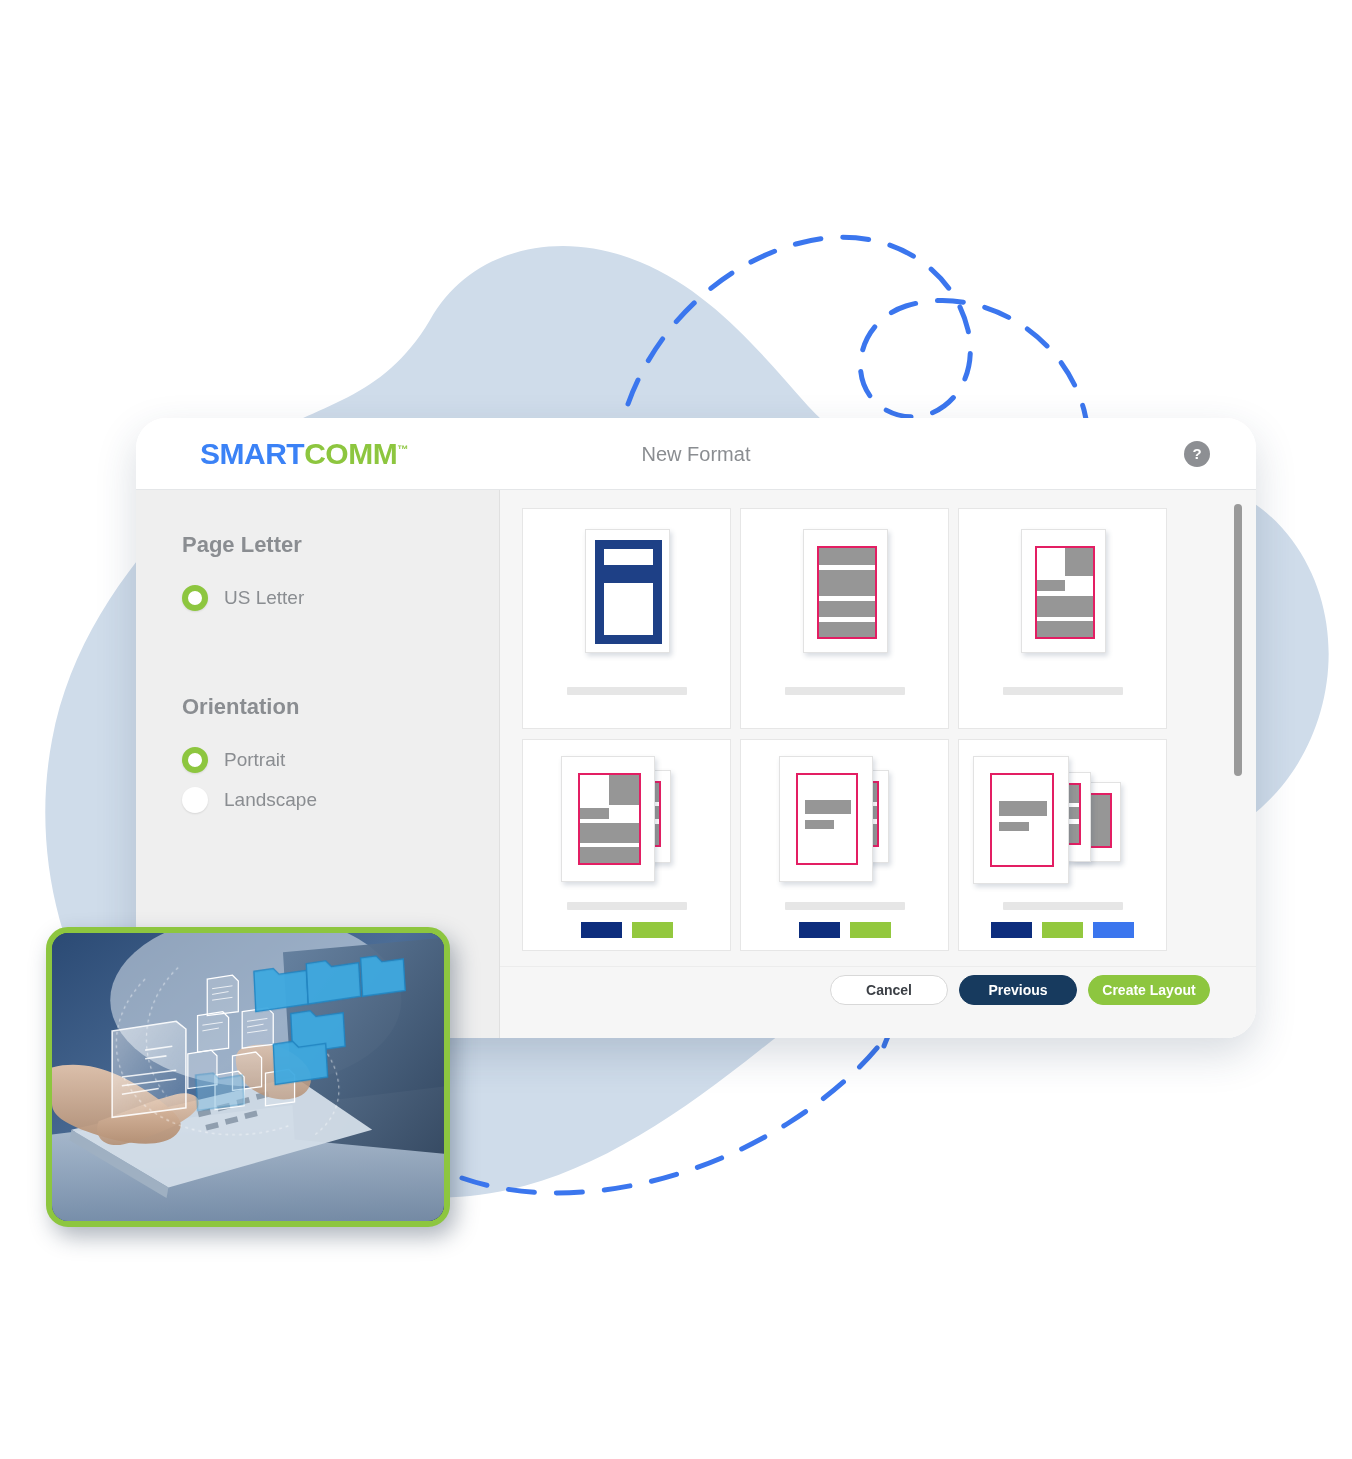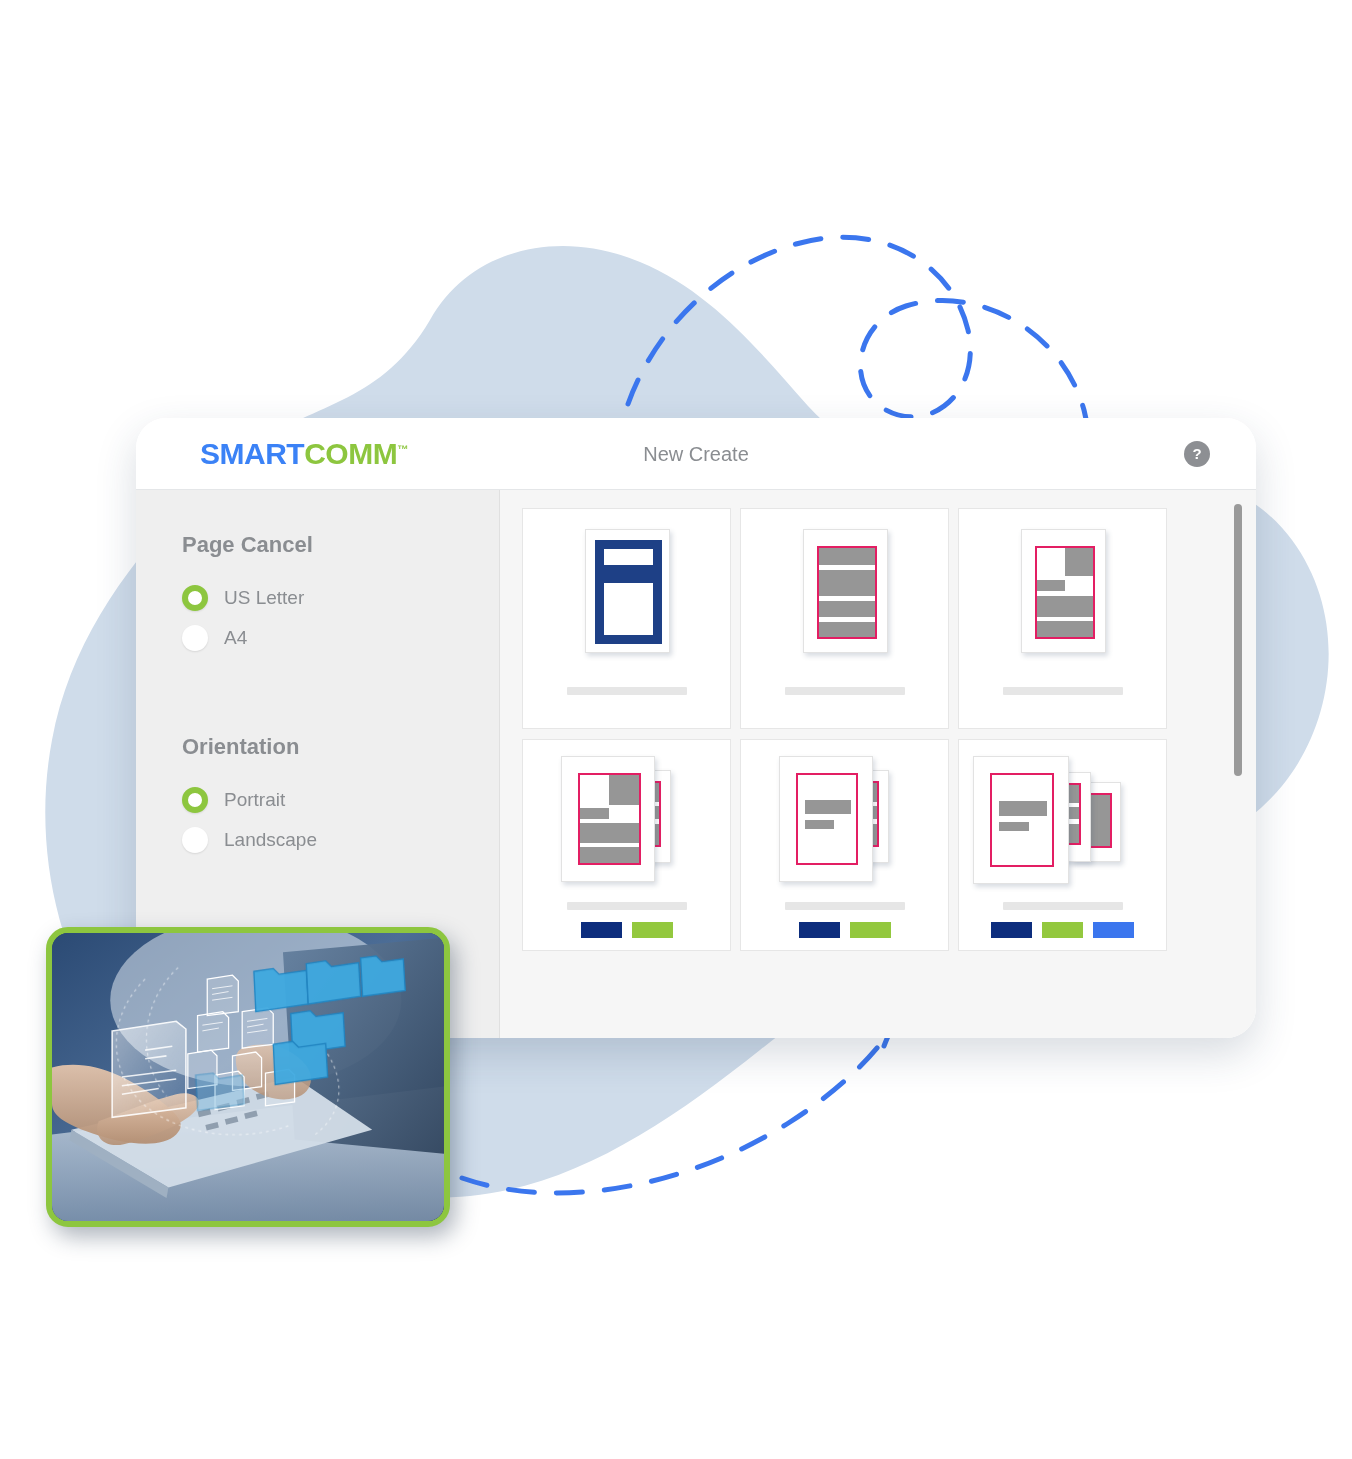--- a/index.html
+++ b/index.html
@@ -281,40 +281,36 @@
     <path d="M462,1178 C560,1212 690,1186 790,1122 C884,1062 900,1006 884,1046"></path>
   </g>
 </svg>
 
 <div id="app-window">
 
   <div id="window-header">
     <div id="brand-logo">
       <span class="lg-smart">SMART</span><span class="lg-comm">COMM</span><span class="lg-tm">™</span>
     </div>
-    <div id="window-title">New Create</div>
+    <div id="window-title">New Format</div>
     <div id="help-button">?</div>
   </div>
 
   <div id="window-body">
 
     <div id="sidebar">
 
       <div>
-        <div class="side-heading">Page Cancel</div>
+        <div class="side-heading">Page Letter</div>
 
         <div class="radio-row is-selected">
           <span class="radio-mark"></span>
           <span class="radio-label">US Letter</span>
         </div>
 
-        <div class="radio-row">
-          <span class="radio-mark"></span>
-          <span class="radio-label">A4</span>
-        </div>
 
       </div>
 
       <div id="orientation-group">
         <div class="side-heading">Orientation</div>
 
         <div class="radio-row is-selected">
           <span class="radio-mark"></span>
           <span class="radio-label">Portrait</span>
         </div>
@@ -446,20 +442,27 @@
         </div>
 
       </div>
 
       <div id="content-scrollbar">
         <div id="scroll-thumb"></div>
       </div>
     </div>
   </div>
 
+  <div id="window-footer">
+    <div id="footer-actions">
+      <div class="btn" id="cancel-button">Cancel</div>
+      <div class="btn" id="previous-button">Previous</div>
+      <div class="btn" id="create-layout-button">Create Layout</div>
+    </div>
+  </div>
 </div>
 
 <div id="inset-photo">
   <svg viewBox="0 0 404 300" preserveAspectRatio="none">
     <defs>
       <linearGradient id="gShirt" x1="0" y1="0" x2="1" y2="1">
         <stop offset="0" stop-color="#2b4a74"></stop>
         <stop offset="0.45" stop-color="#4c6d96"></stop>
         <stop offset="1" stop-color="#20344f"></stop>
       </linearGradient>

